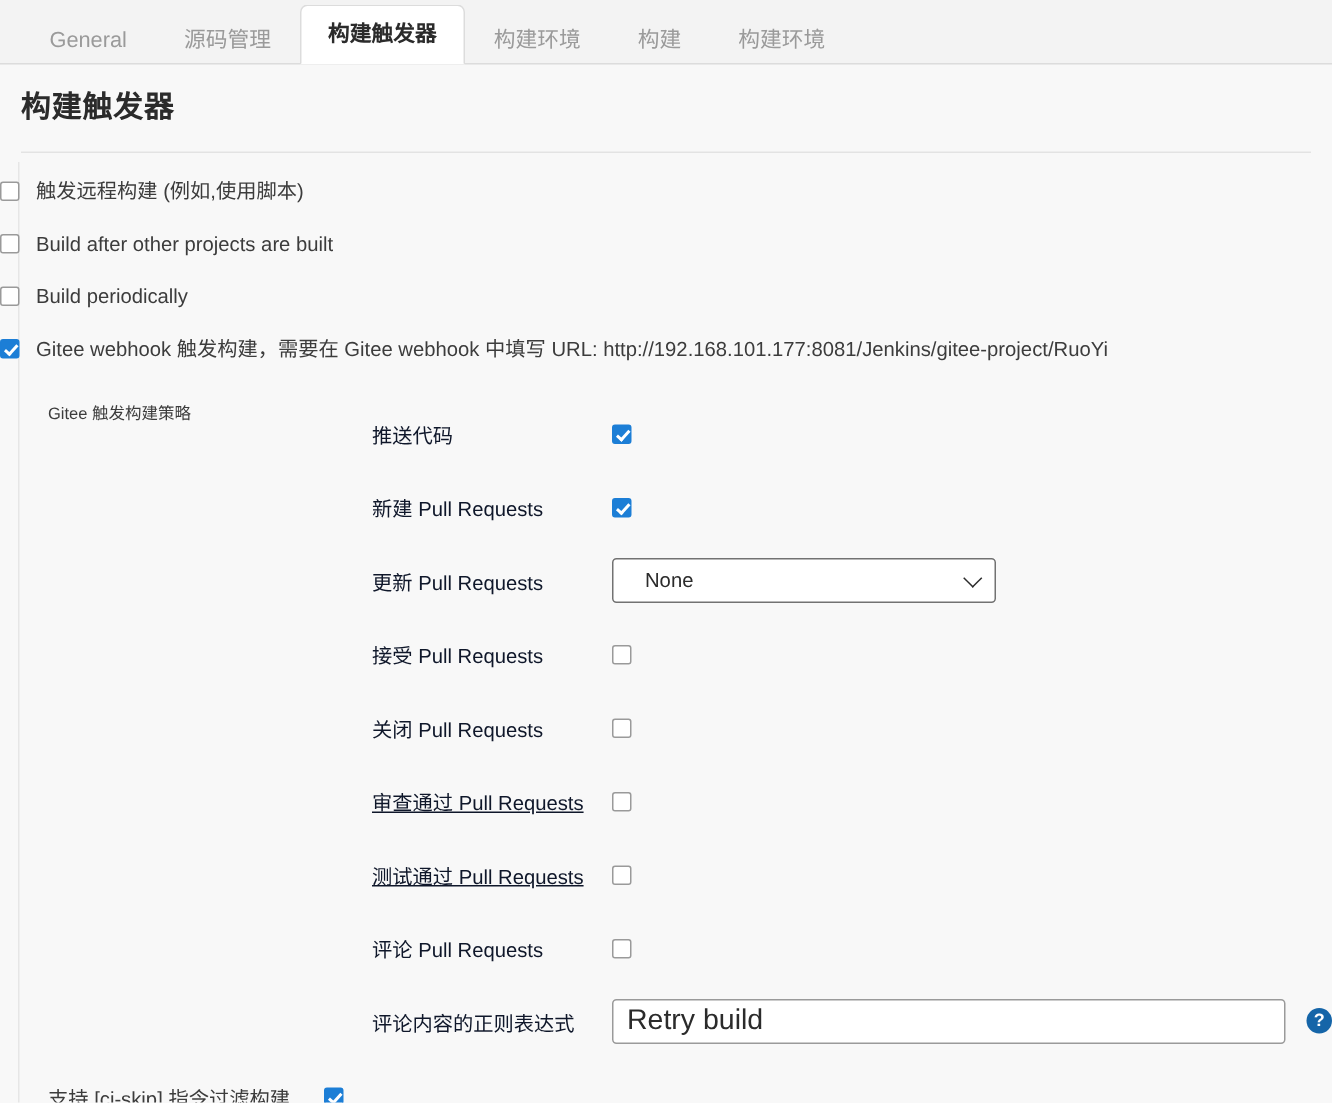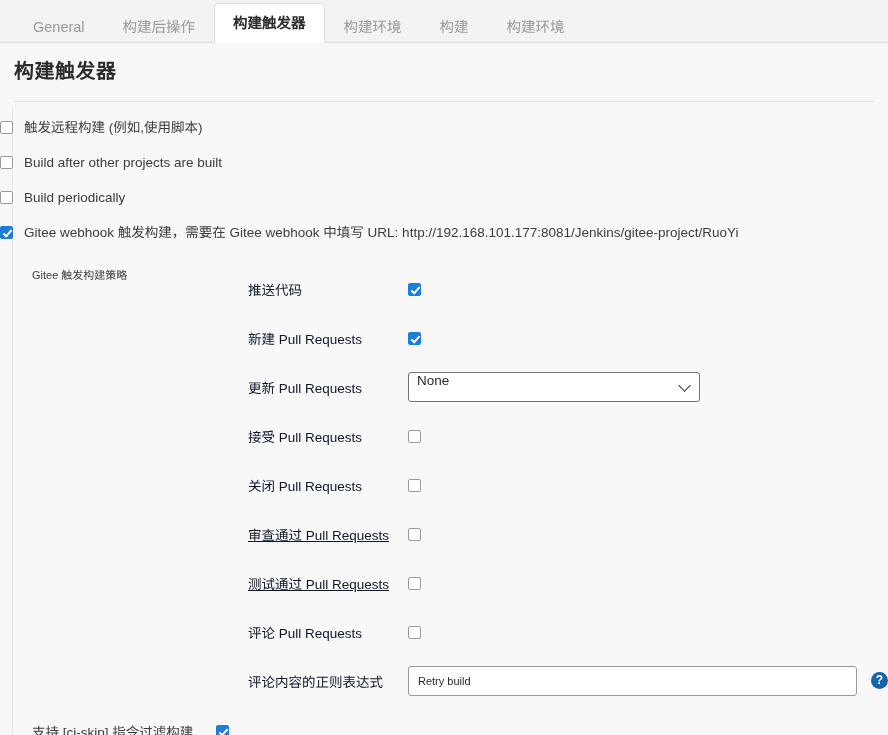--- a/index.html
+++ b/index.html
@@ -156,29 +156,29 @@
     min-width: 152px;
     padding-right: 8px;
   }
   .srow .s-lbl.wide {
     min-width: 152px;
     text-decoration: underline;
   }
 
   
   .select-box {
-    width: 292px;
+    width: 256px;
     height: 30px;
     box-sizing: border-box;
     border: 1px solid #727272;
     border-radius: 3px;
     background: #ffffff;
     display: flex;
-    align-items: flex-start;
-    padding: 0 8px;
+    align-items: center;
+    padding: 0 21px;
     font-size: 13.5px;
     color: #2b2b2b;
     cursor: pointer;
     position: relative;
   }
   .select-box .chev {
     position: absolute;
     right: 10px;
     top: 10px;
     width: 8px;
@@ -191,21 +191,21 @@
 
   
   .text-input {
     width: 454px;
     height: 30px;
     box-sizing: border-box;
     border: 1px solid #9a9a9a;
     border-radius: 3px;
     background: #ffffff;
     font-family: "Liberation Sans", "DejaVu Sans", sans-serif;
-    font-size: 11px;
+    font-size: 19px;
     color: #2b2b2b;
     padding: 0 9px;
     outline: none;
   }
 
   .help-icon {
     width: 17px;
     height: 17px;
     border-radius: 50%;
     background: #1565a8;
@@ -232,21 +232,21 @@
     color: #3c3c3c;
     white-space: nowrap;
     width: 184px;
   }
 </style>
 </head>
 <body>
 
 <div class="tabbar">
   <div class="tab">General</div>
-  <div class="tab">构建后操作</div>
+  <div class="tab">源码管理</div>
   <div class="tab active">构建触发器</div>
   <div class="tab">构建环境</div>
   <div class="tab">构建</div>
   <div class="tab">构建环境</div>
 </div>
 
 <div class="page-head">
   <div class="page-title">构建触发器</div>
 </div>
 <div class="page-rule"></div>

